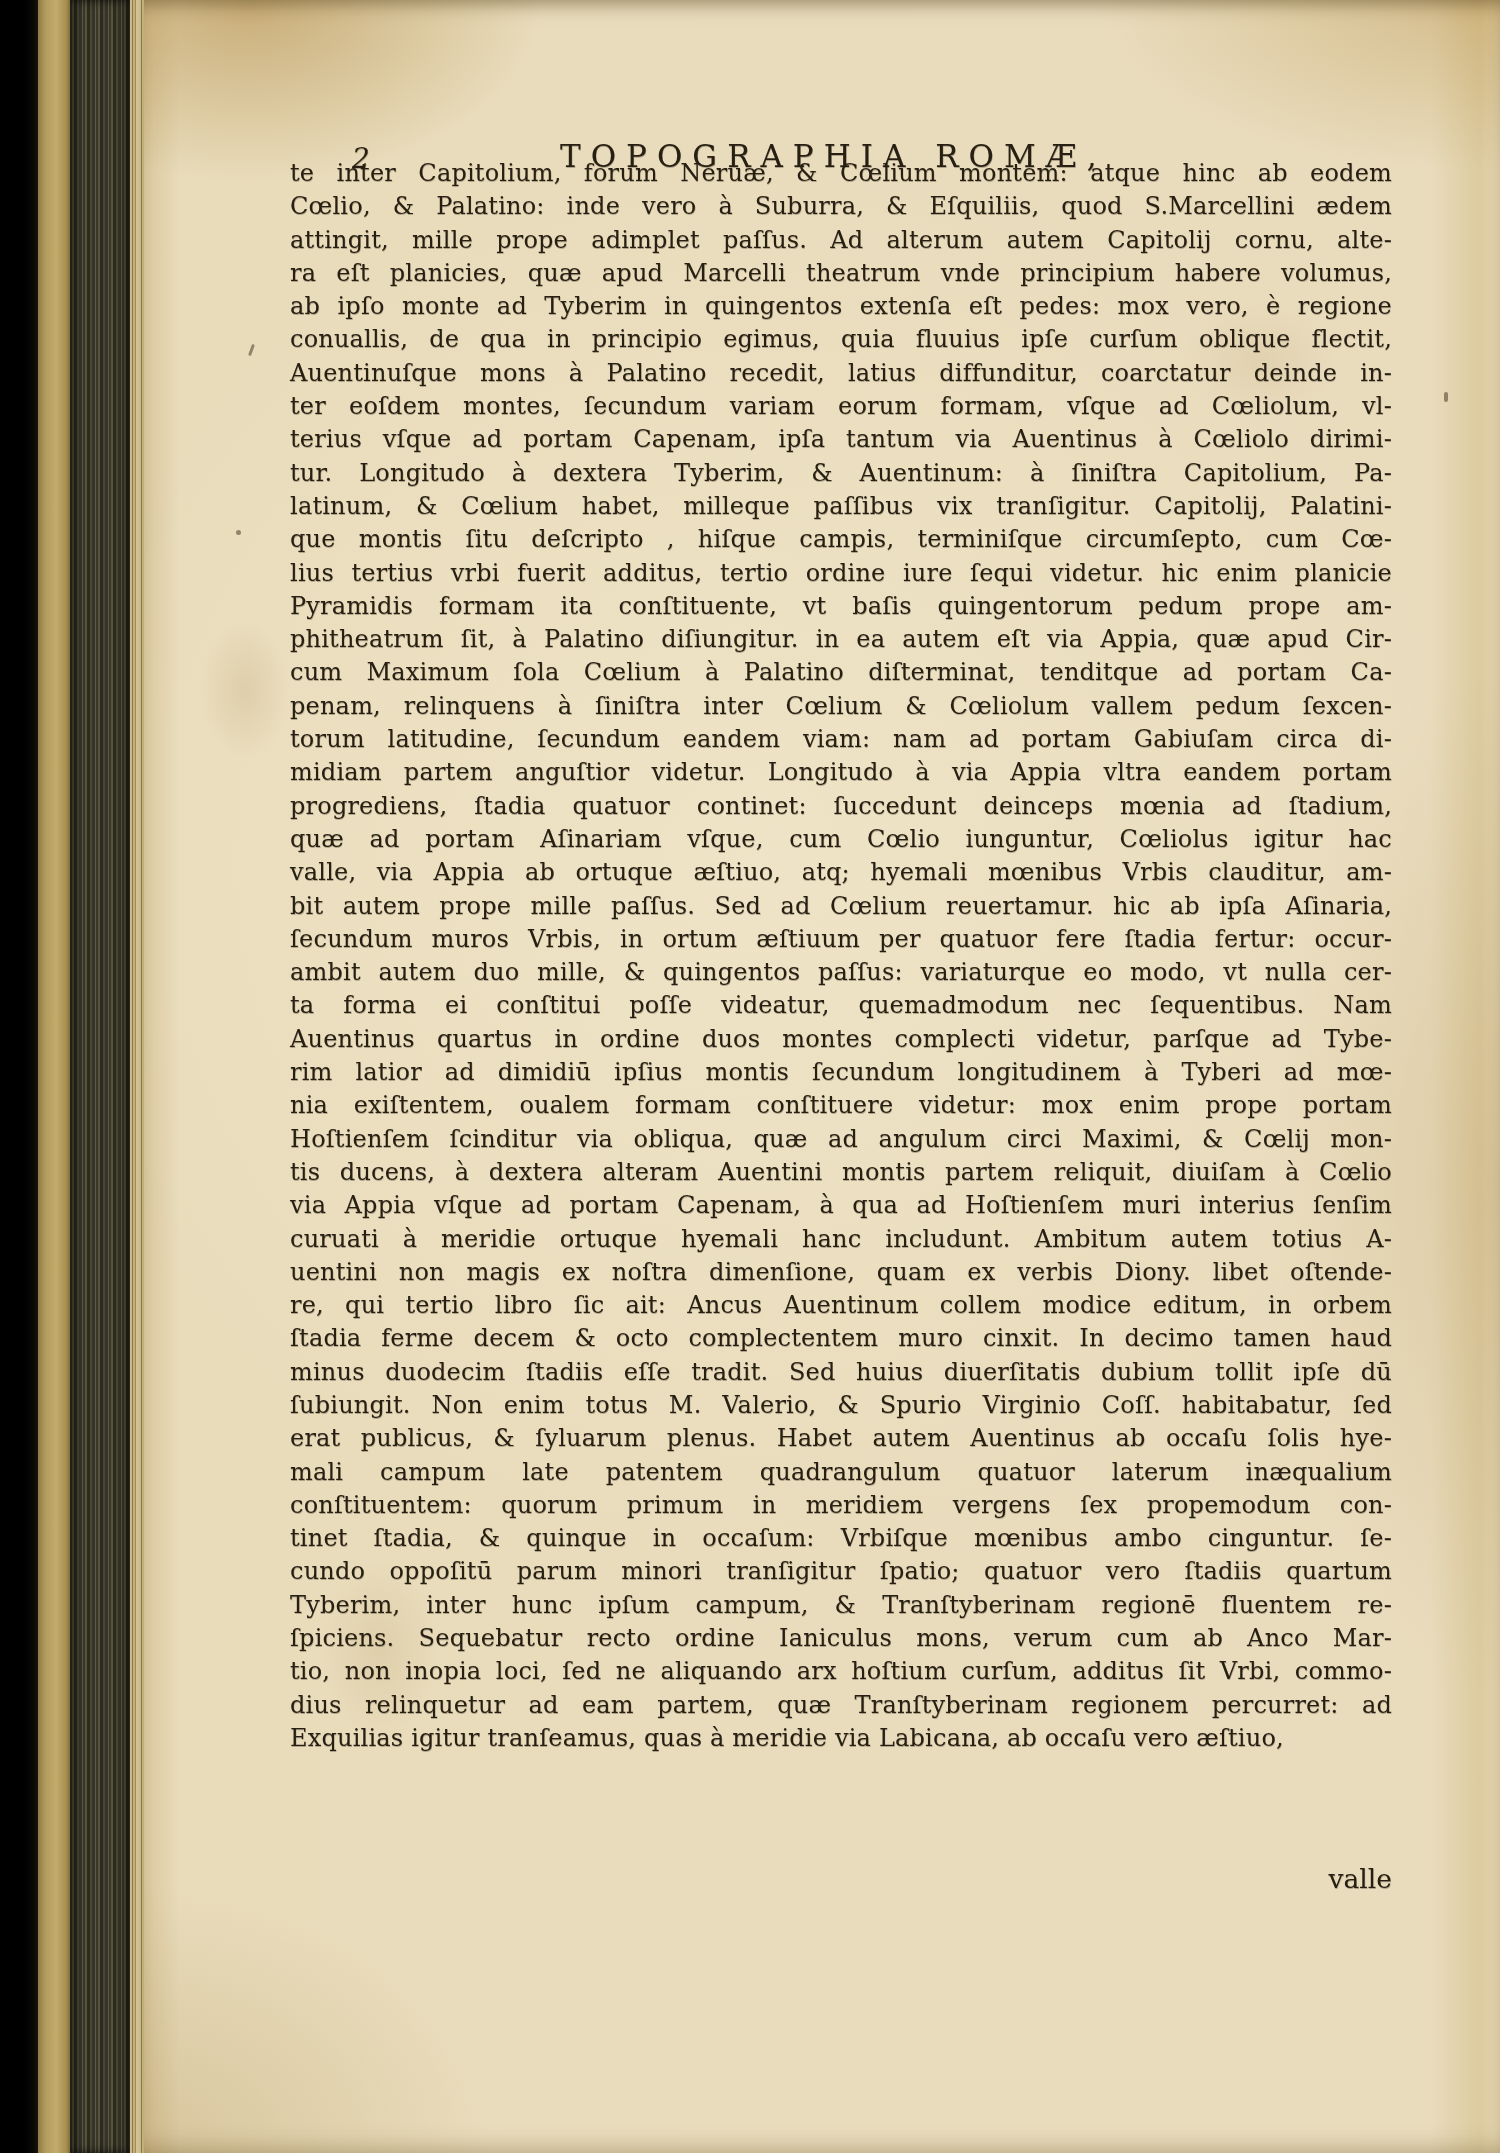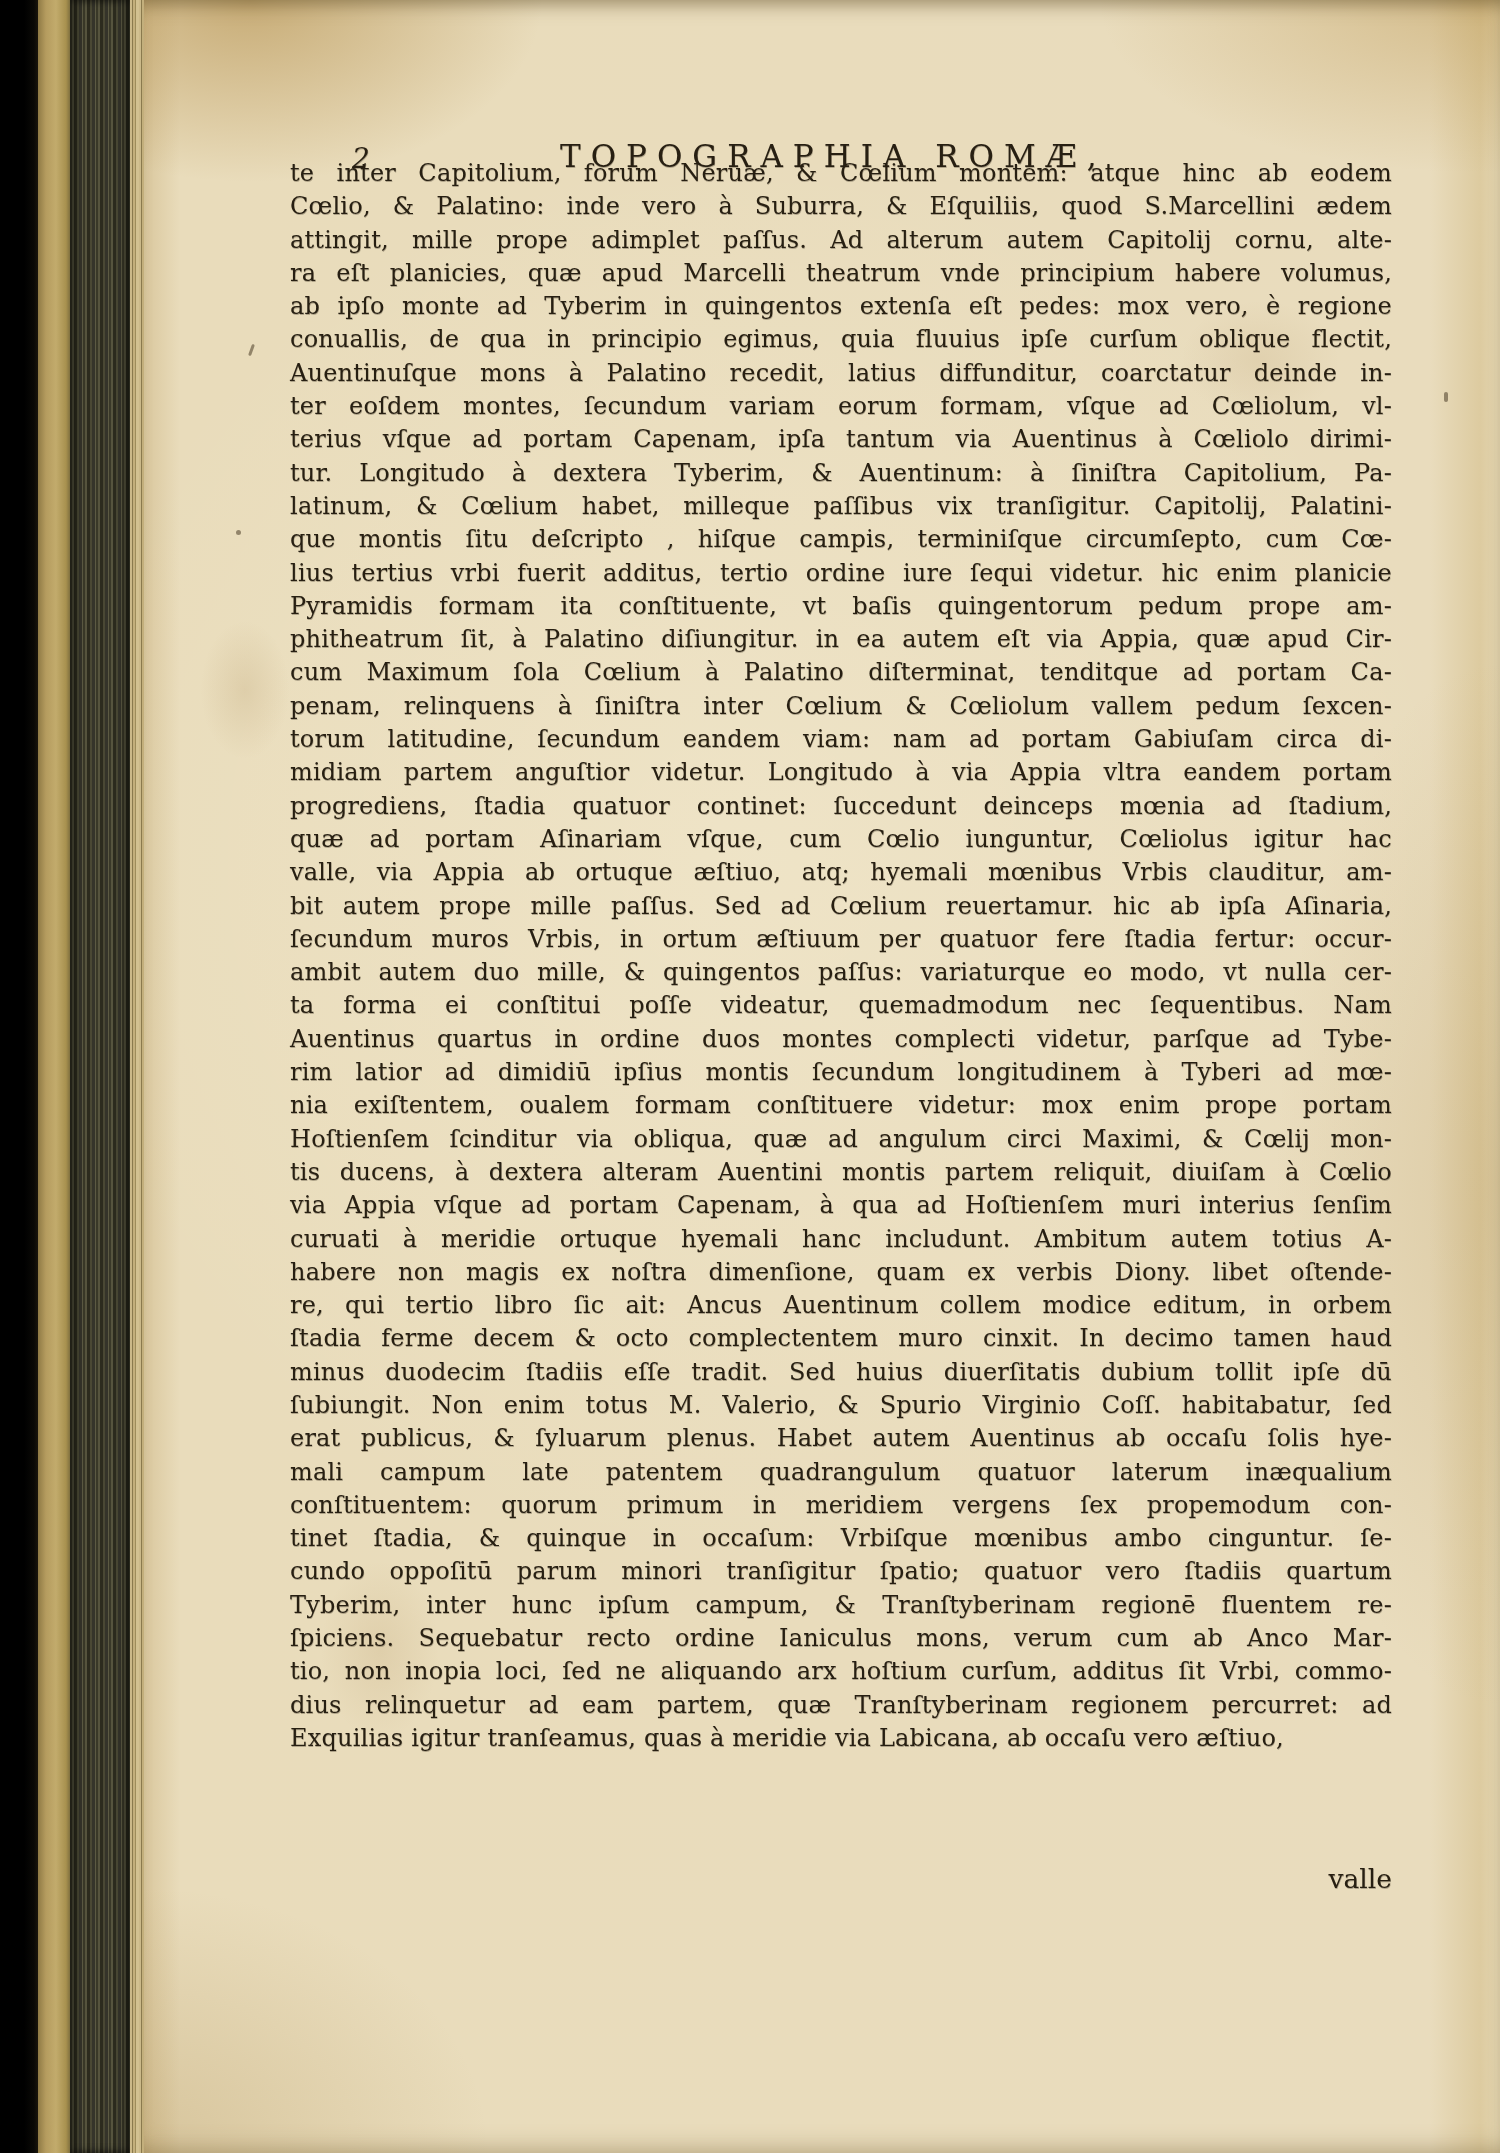--- a/index.html
+++ b/index.html
@@ -90,21 +90,21 @@
       <div class="text-line">ſecundum muros Vrbis, in ortum æſtiuum per quatuor fere ſtadia fertur: occur-</div>
       <div class="text-line">ambit autem duo mille, &amp; quingentos paſſus: variaturque eo modo, vt nulla cer-</div>
       <div class="text-line">ta forma ei conſtitui poſſe videatur, quemadmodum nec ſequentibus.  Nam</div>
       <div class="text-line">Auentinus quartus in ordine duos montes complecti videtur, parſque ad Tybe-</div>
       <div class="text-line">rim latior ad dimidiū ipſius montis ſecundum longitudinem à Tyberi ad mœ-</div>
       <div class="text-line">nia exiſtentem, oualem formam conſtituere videtur: mox enim prope portam</div>
       <div class="text-line">Hoſtienſem ſcinditur via obliqua, quæ ad angulum circi Maximi, &amp; Cœlij mon-</div>
       <div class="text-line">tis ducens, à dextera alteram Auentini montis partem reliquit, diuiſam à Cœlio</div>
       <div class="text-line">via Appia vſque ad portam Capenam, à qua ad Hoſtienſem muri interius ſenſim</div>
       <div class="text-line">curuati à meridie ortuque hyemali hanc includunt. Ambitum autem totius A-</div>
-      <div class="text-line">habere non magis ex noſtra dimenſione, quam ex verbis Diony. libet oſtende-</div>
+      <div class="text-line">uentini non magis ex noſtra dimenſione, quam ex verbis Diony. libet oſtende-</div>
       <div class="text-line">re, qui tertio libro ſic ait: Ancus Auentinum collem modice editum, in orbem</div>
       <div class="text-line">ſtadia ferme decem &amp; octo complectentem muro cinxit. In decimo tamen haud</div>
       <div class="text-line">minus duodecim ſtadiis eſſe tradit. Sed huius diuerſitatis dubium tollit ipſe dū</div>
       <div class="text-line">ſubiungit. Non enim totus M. Valerio, &amp; Spurio Virginio Coſſ. habitabatur, ſed</div>
       <div class="text-line">erat publicus, &amp; ſyluarum plenus.  Habet autem Auentinus ab occaſu ſolis hye-</div>
       <div class="text-line">mali campum late patentem quadrangulum quatuor laterum inæqualium</div>
       <div class="text-line">conſtituentem: quorum primum in meridiem vergens ſex propemodum con-</div>
       <div class="text-line">tinet ſtadia, &amp; quinque in occaſum: Vrbiſque mœnibus ambo cinguntur. ſe-</div>
       <div class="text-line">cundo oppoſitū parum minori tranſigitur ſpatio; quatuor vero ſtadiis quartum</div>
       <div class="text-line">Tyberim, inter hunc ipſum campum, &amp; Tranſtyberinam regionē fluentem re-</div>

